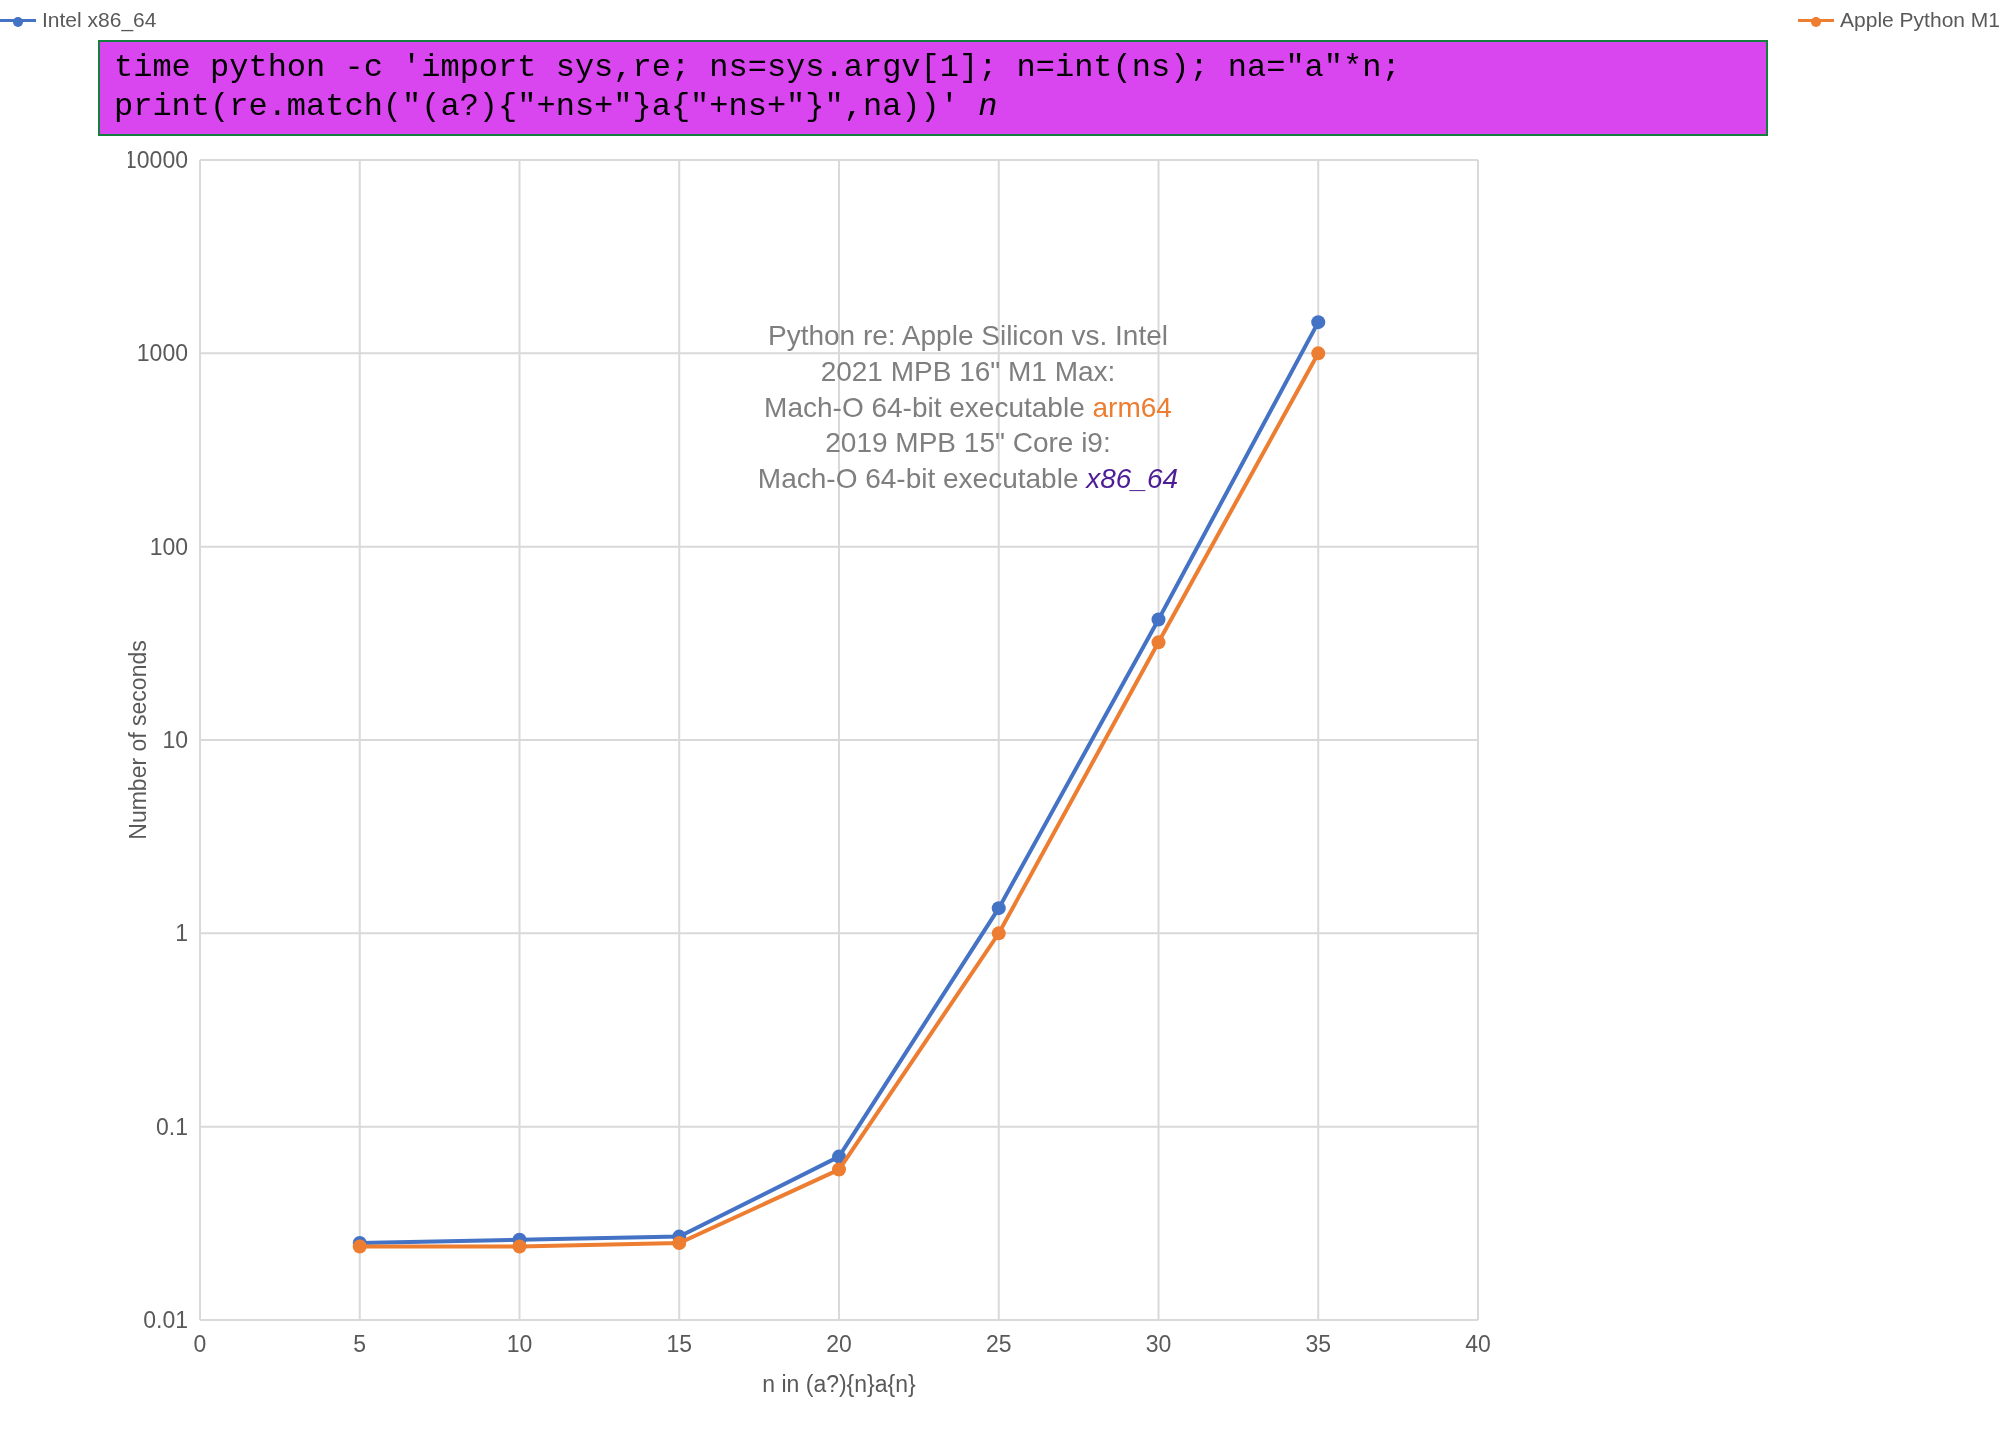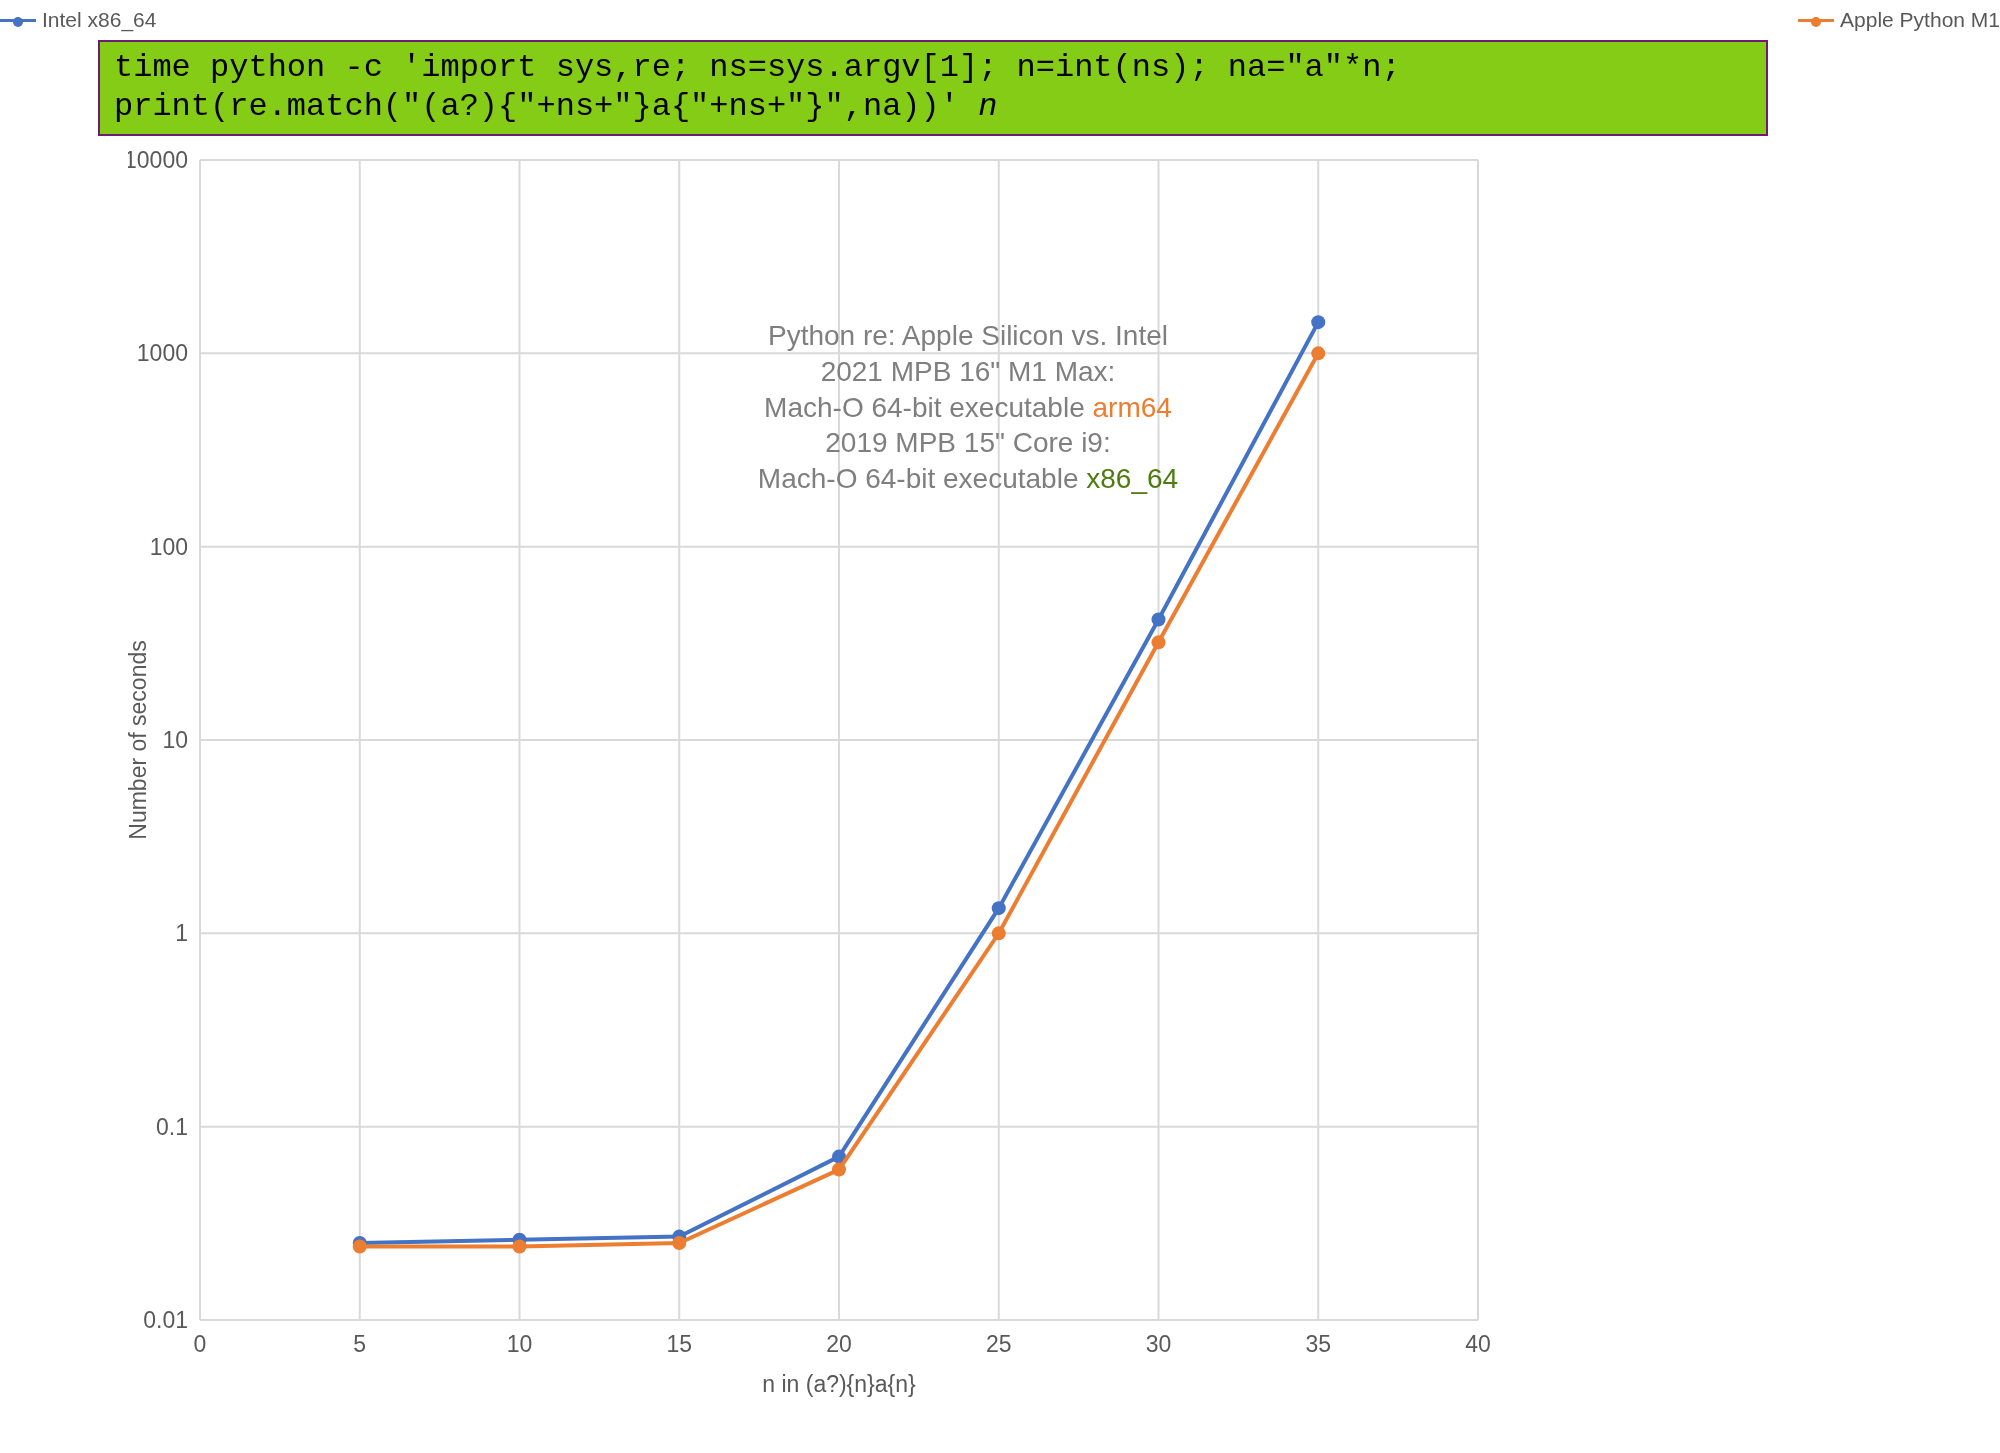--- a/index.html
+++ b/index.html
@@ -44,24 +44,24 @@
     width: 10px;
     height: 10px;
     border-radius: 50%;
     transform: translate(-50%, -50%);
   }
   .code-box {
     position: absolute;
     left: 98px;
     top: 40px;
     width: 1670px;
-    border: 2px solid #701a75;
+    border: 2px solid #15803d;
     padding: 6px 3px 8px 14px;
     box-sizing: border-box;
-    background: #84cc16;
+    background: #d946ef;
   }
   .code-box pre {
     margin: 0;
     font-family: "Courier New", Courier, monospace;
     font-size: 32px;
     line-height: 1.22;
     white-space: pre;
     color: #000;
   }
   .code-box .italic {
@@ -94,21 +94,21 @@
   .anno {
     position: absolute;
     left: 430px;
     top: 168px;
     width: 820px;
     text-align: center;
     font-size: 28px;
     line-height: 1.28;
     color: #7f7f7f;
   }
-  .c-intel { color: #4d7c0f; }
+  .c-intel { color: #4c1d95; font-style: italic; }
   .c-apple { color: #ED7D31; }
 </style>
 </head>
 <body>
 
 <div class="stage">
 
   <div class="legend">
     <div class="legend-item">
       <span class="legend-line" style="border-color:#4472C4">

